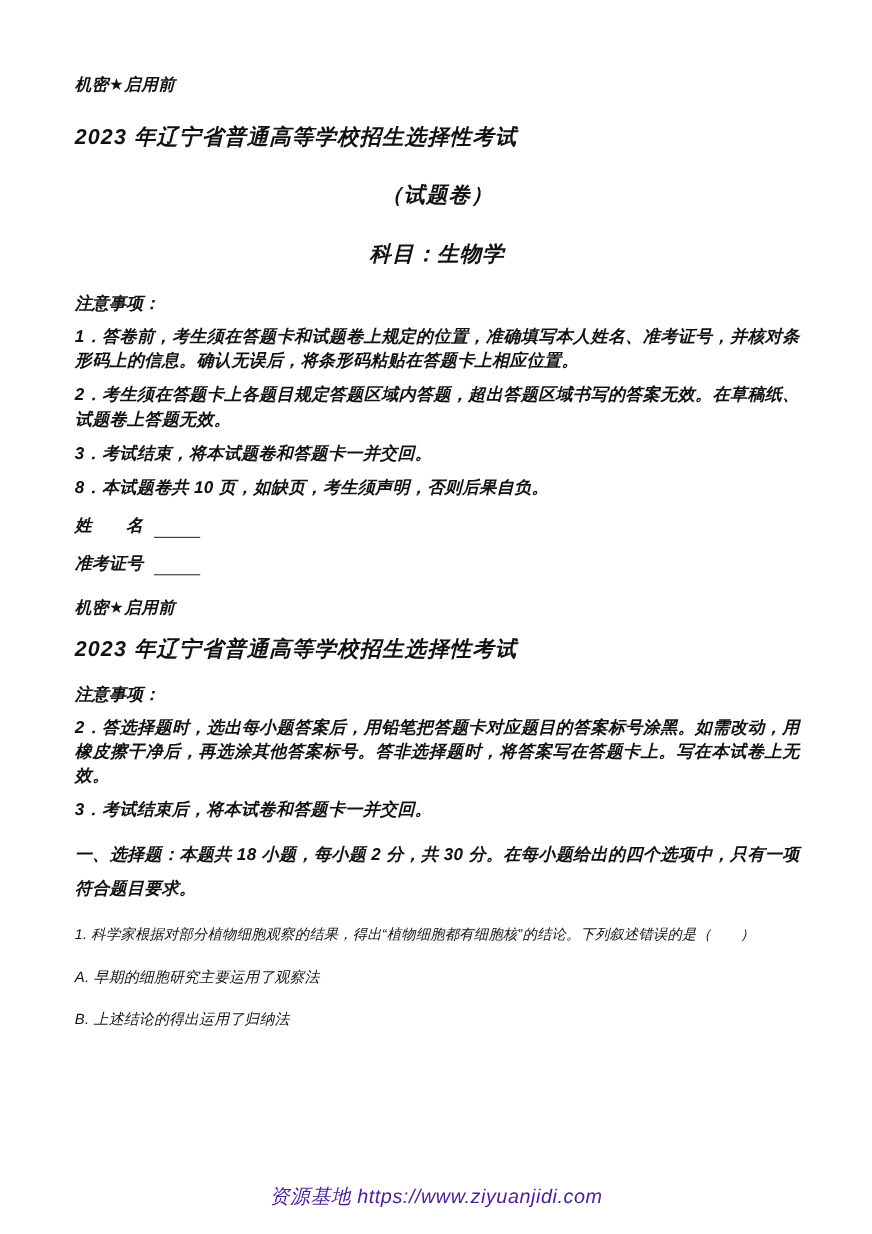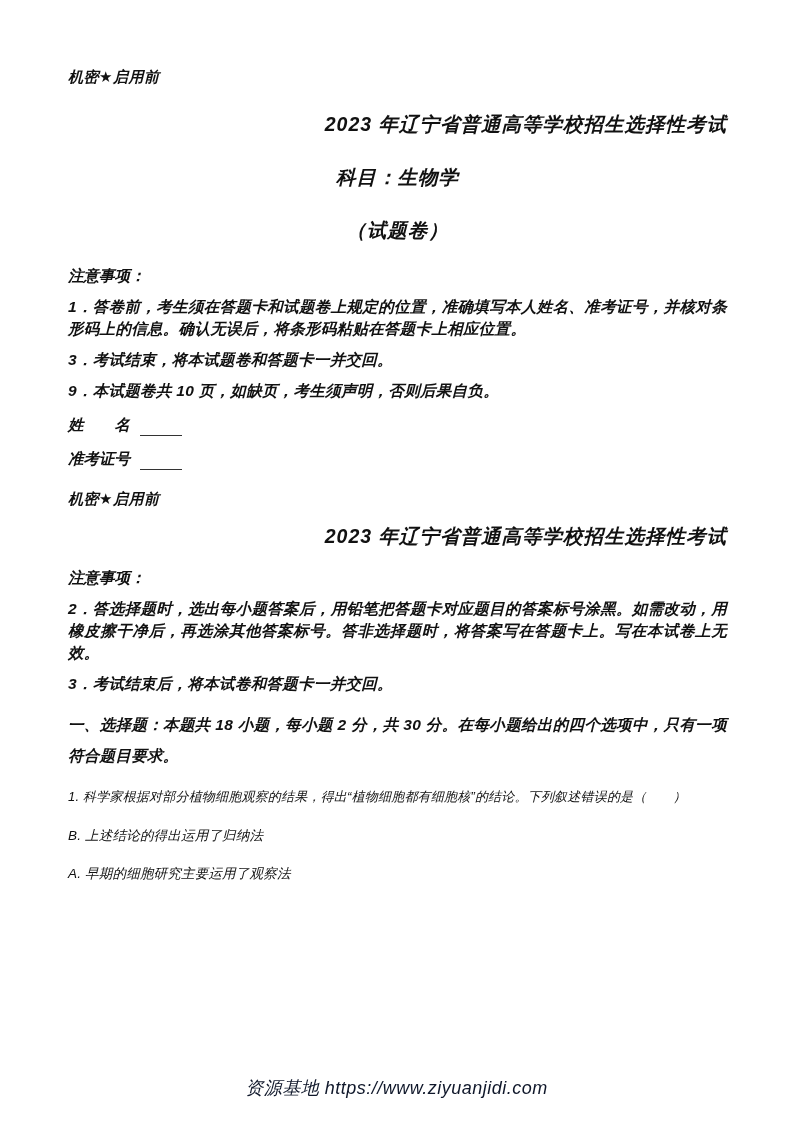--- a/index.html
+++ b/index.html
@@ -16,21 +16,21 @@
     position: relative;
     padding: 68px 66px 0 68px;
     font-style: italic;
   }
   .classified {
     font-size: 15px;
     font-weight: bold;
     letter-spacing: 0.5px;
   }
   .doc-title {
-    text-align: right;
+    text-align: left;
     font-size: 19.5px;
     font-weight: bold;
     margin-top: 24px;
     letter-spacing: 1px;
   }
   .doc-subtitle {
     text-align: center;
     font-size: 19.5px;
     font-weight: bold;
     margin-top: 26px;
@@ -90,40 +90,41 @@
     margin-top: 20px;
     letter-spacing: 0.2px;
   }
   .footer {
     position: absolute;
     left: 0;
     bottom: 22px;
     width: 100%;
     text-align: center;
     font-size: 18px;
-    color: #0f172a;
+    color: #4c1d95;
     letter-spacing: 0.5px;
     font-weight: normal;
   }
 </style>
 </head>
 <body>
 
 <div class="page">
 
   <div class="classified">机密★启用前</div>
 
   <div class="doc-title">2023 年辽宁省普通高等学校招生选择性考试</div>
+  <div class="doc-subtitle">（试题卷）</div>
   <div class="doc-subtitle">科目：生物学</div>
-  <div class="doc-subtitle">（试题卷）</div>
 
   <div class="notice-title">注意事项：</div>
   <div class="notice-item">1．答卷前，考生须在答题卡和试题卷上规定的位置，准确填写本人姓名、准考证号，并核对条形码上的信息。确认无误后，将条形码粘贴在答题卡上相应位置。</div>
+  <div class="notice-item">2．考生须在答题卡上各题目规定答题区域内答题，超出答题区域书写的答案无效。在草稿纸、试题卷上答题无效。</div>
   <div class="notice-item">3．考试结束，将本试题卷和答题卡一并交回。</div>
-  <div class="notice-item">9．本试题卷共 10 页，如缺页，考生须声明，否则后果自负。</div>
+  <div class="notice-item">8．本试题卷共 10 页，如缺页，考生须声明，否则后果自负。</div>
 
   <div class="field-row">
     <span>姓　　名</span>
     <span class="blank"></span>
   </div>
   <div class="field-row">
     <span>准考证号</span>
     <span class="blank"></span>
   </div>
 
@@ -131,18 +132,18 @@
 
   <div class="doc-title" style="margin-top:14px;">2023 年辽宁省普通高等学校招生选择性考试</div>
 
   <div class="notice-title" style="margin-top:18px;">注意事项：</div>
   <div class="notice-item">2．答选择题时，选出每小题答案后，用铅笔把答题卡对应题目的答案标号涂黑。如需改动，用橡皮擦干净后，再选涂其他答案标号。答非选择题时，将答案写在答题卡上。写在本试卷上无效。</div>
   <div class="notice-item">3．考试结束后，将本试卷和答题卡一并交回。</div>
 
   <div class="section-header">一、选择题：本题共 18 小题，每小题 2 分，共 30 分。在每小题给出的四个选项中，只有一项符合题目要求。</div>
 
   <div class="question-text">1.  科学家根据对部分植物细胞观察的结果，得出“植物细胞都有细胞核”的结论。下列叙述错误的是（　　）</div>
+  <div class="option">A.  早期的细胞研究主要运用了观察法</div>
   <div class="option">B.  上述结论的得出运用了归纳法</div>
-  <div class="option">A.  早期的细胞研究主要运用了观察法</div>
 
   <div class="footer">资源基地 https://www.ziyuanjidi.com</div>
 
 </div>
 
 </body></html>

